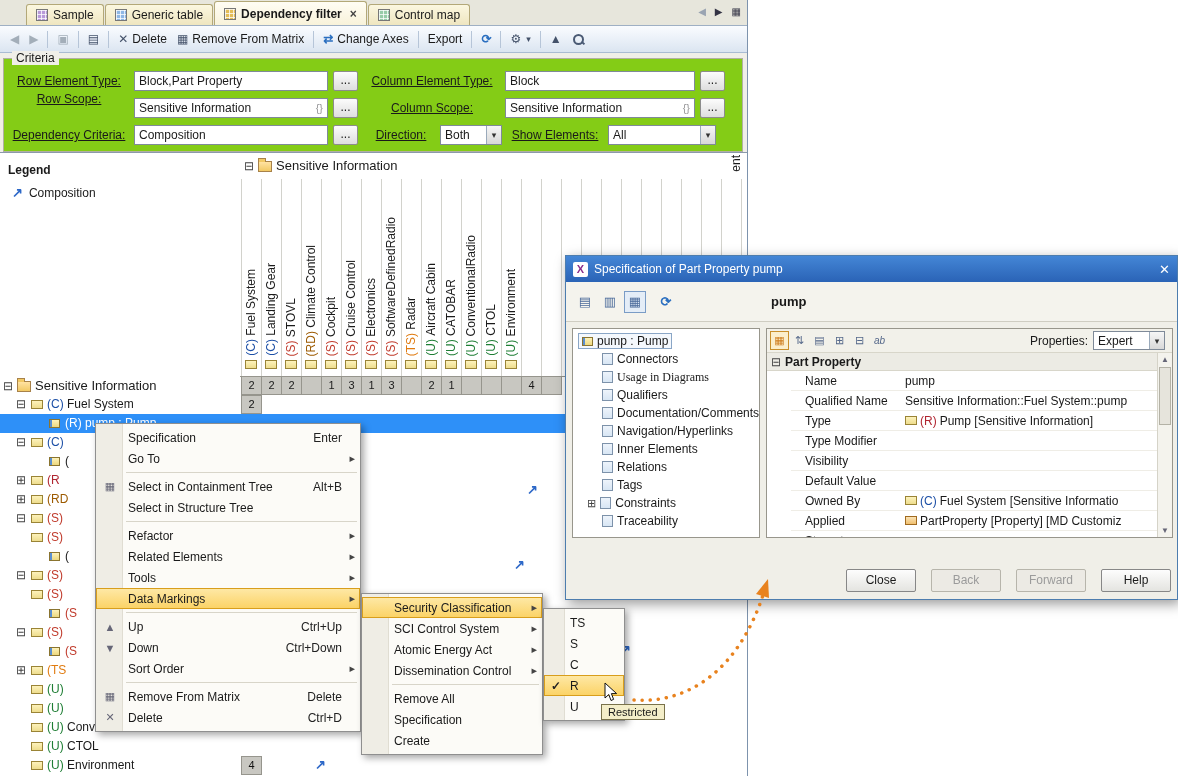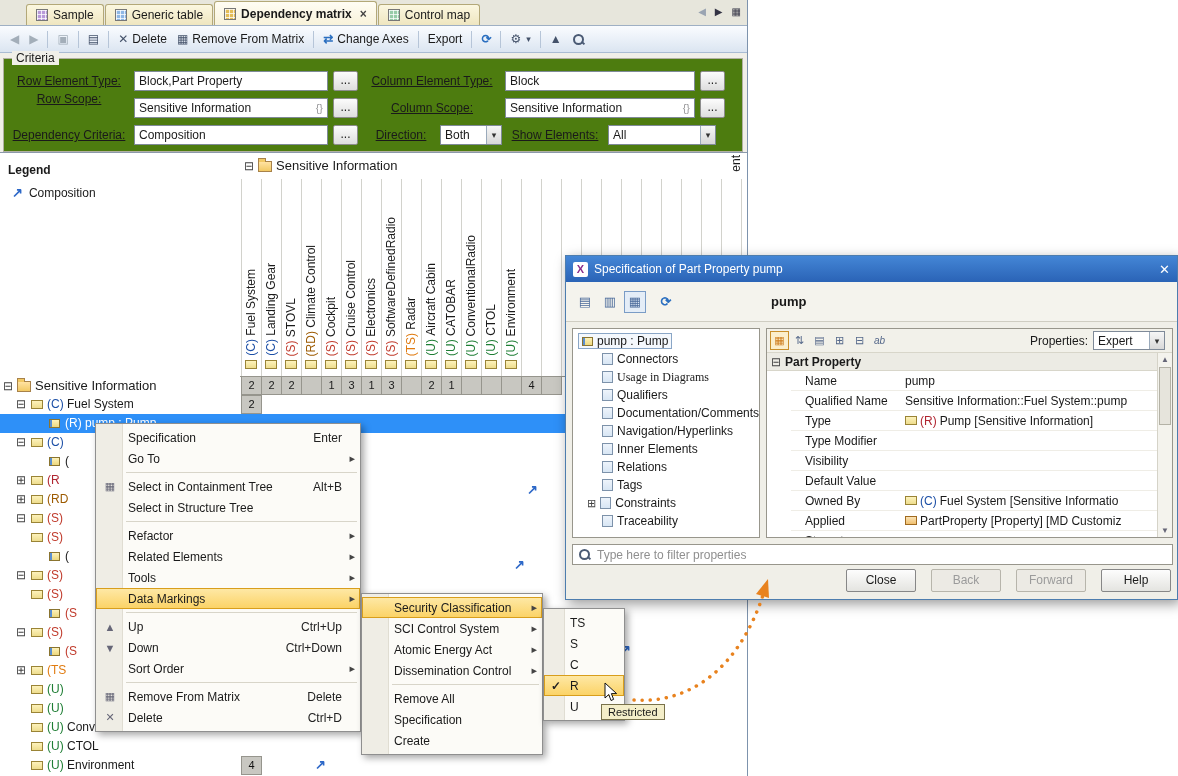--- a/index.html
+++ b/index.html
@@ -40,21 +40,21 @@
   .tsep { width:1px; height:17px; background:#b6c5d8; margin:0 3px; }
   .dd { font-size:9px; color:#44526a; margin-left:1px; }
   .mag { position:relative; width:13px; height:13px; display:inline-block; }
   .mag::before { content:""; position:absolute; left:1px; top:1px; width:7px; height:7px;
                  border:2px solid #4a5a74; border-radius:50%; }
   .mag::after { content:""; position:absolute; left:9px; top:9px; width:4px; height:2px;
                 background:#4a5a74; transform:rotate(45deg); }
 
   
   #criteria { position:absolute; left:3px; top:58px; width:740px; height:94px;
-              border:1px solid #b1b1a2; background:#4d7c0f; }
+              border:1px solid #b1b1a2; background:#84cc16; }
   .gb-label { position:absolute; left:8px; top:-8px; background:#f0efe8; padding:0 4px; }
   .clabel { position:absolute; text-align:center; line-height:16px;text-decoration:underline; }
   .cinput { position:absolute; height:20px; background:#fff; border:1px solid #7f8a98;
             display:flex; align-items:center; padding:0 4px; white-space:nowrap; overflow:hidden; }
   .badge { margin-left:auto; color:#98989a; font-size:11px; }
   .cmore { position:absolute; width:25px; height:20px; background:linear-gradient(#fcfcfc,#dedede);
            border:1px solid #8c8c8c; text-align:center; line-height:17px; border-radius:2px; }
   .cselect { position:absolute; height:20px; background:#fff; border:1px solid #7f8a98;
              display:flex; align-items:center; padding-left:4px; }
   .sel-arrow { margin-left:auto; width:15px; align-self:stretch; background:linear-gradient(#f6f6f6,#d8d8d8);
@@ -203,21 +203,21 @@
           <div class="tab">
             <span class="ticon ti0"></span>
             <span class="tlabel">Sample</span>
           </div>
           <div class="tab">
             <span class="ticon ti1"></span>
             <span class="tlabel">Generic table</span>
           </div>
           <div class="tab active">
             <span class="ticon ti2"></span>
-            <span class="tlabel">Dependency matrix</span>
+            <span class="tlabel">Dependency filter</span>
             <span class="tclose">×</span>
           </div>
           <div class="tab">
             <span class="ticon ti3"></span>
             <span class="tlabel">Control map</span>
           </div>
         </div>
       <div id="tabnav">
         <span class="navg dis">◀</span>
         <span class="navg">▶</span>
@@ -794,24 +794,20 @@
             </div>
           </div>
         </div>
       <div class="sb">
         <span class="sbu">▲</span>
         <span class="sbthumb"></span>
         <span class="sbd">▼</span>
       </div>
     </div>
 
-    <div class="spec-filter">
-      <span class="mag"></span>
-      <span class="ph">Type here to filter properties</span>
-    </div>
 
     <div class="dlg-btn" style="left:280px">Close</div>
     <div class="dlg-btn disabled" style="left:365px">Back</div>
     <div class="dlg-btn disabled" style="left:450px">Forward</div>
     <div class="dlg-btn" style="left:535px">Help</div>
   </div>
 
   <svg id="annot">
     <path d="M 634 700 C 690 704 740 668 764 592" fill="none" stroke="#e8821e" stroke-width="3.5" stroke-dasharray="0.1 8" stroke-linecap="round"></path>
     <polygon points="768,579 769,598 756,594" fill="#e8821e"></polygon>

